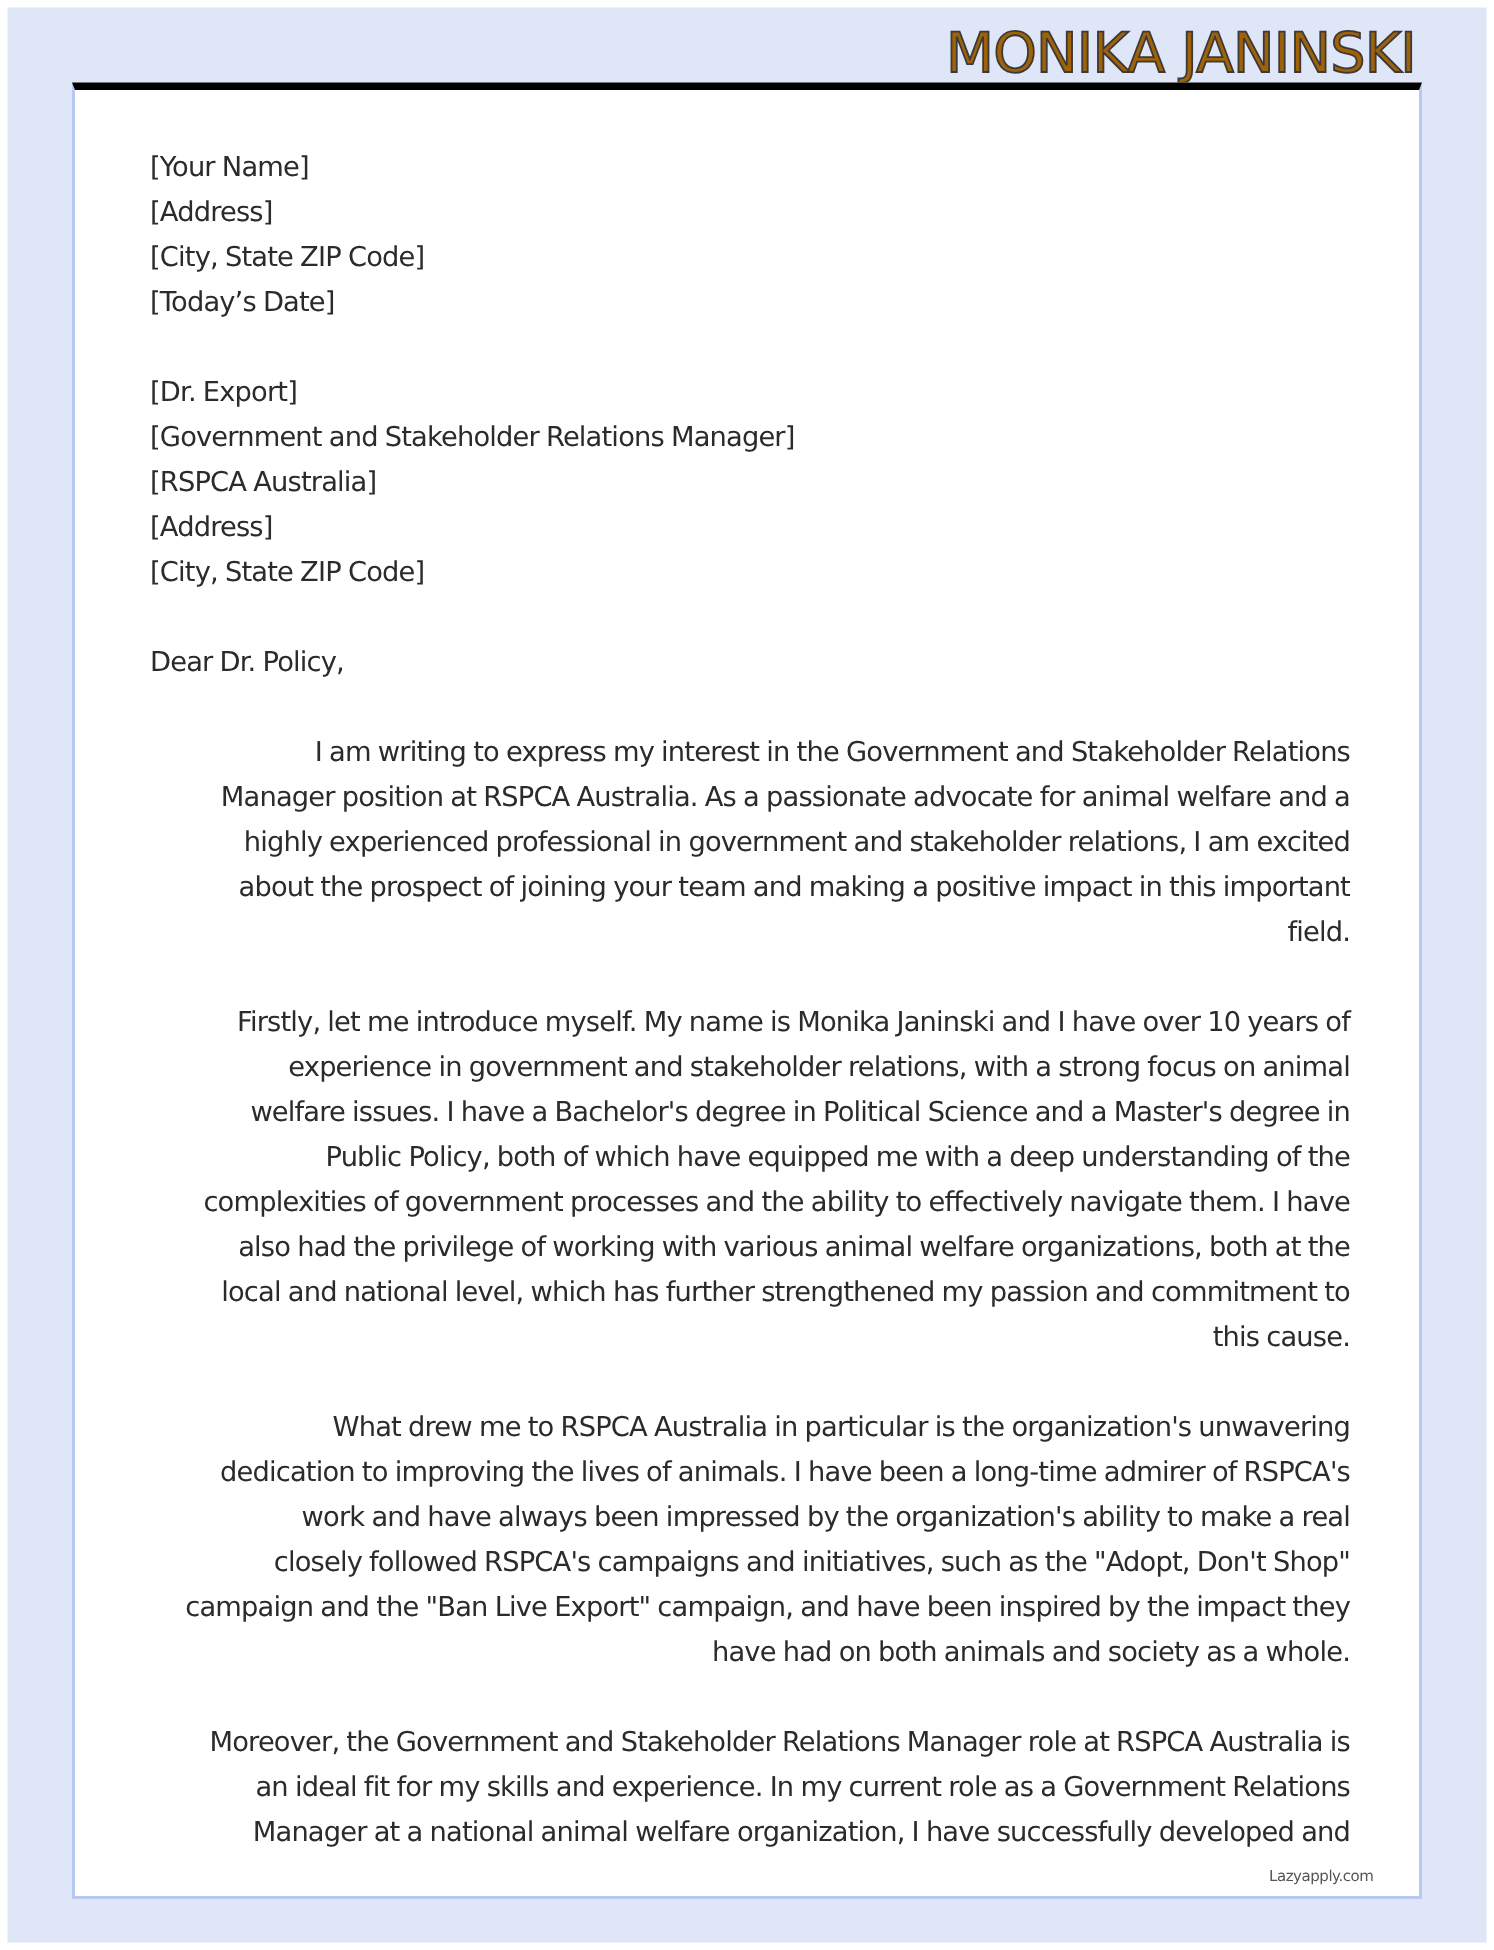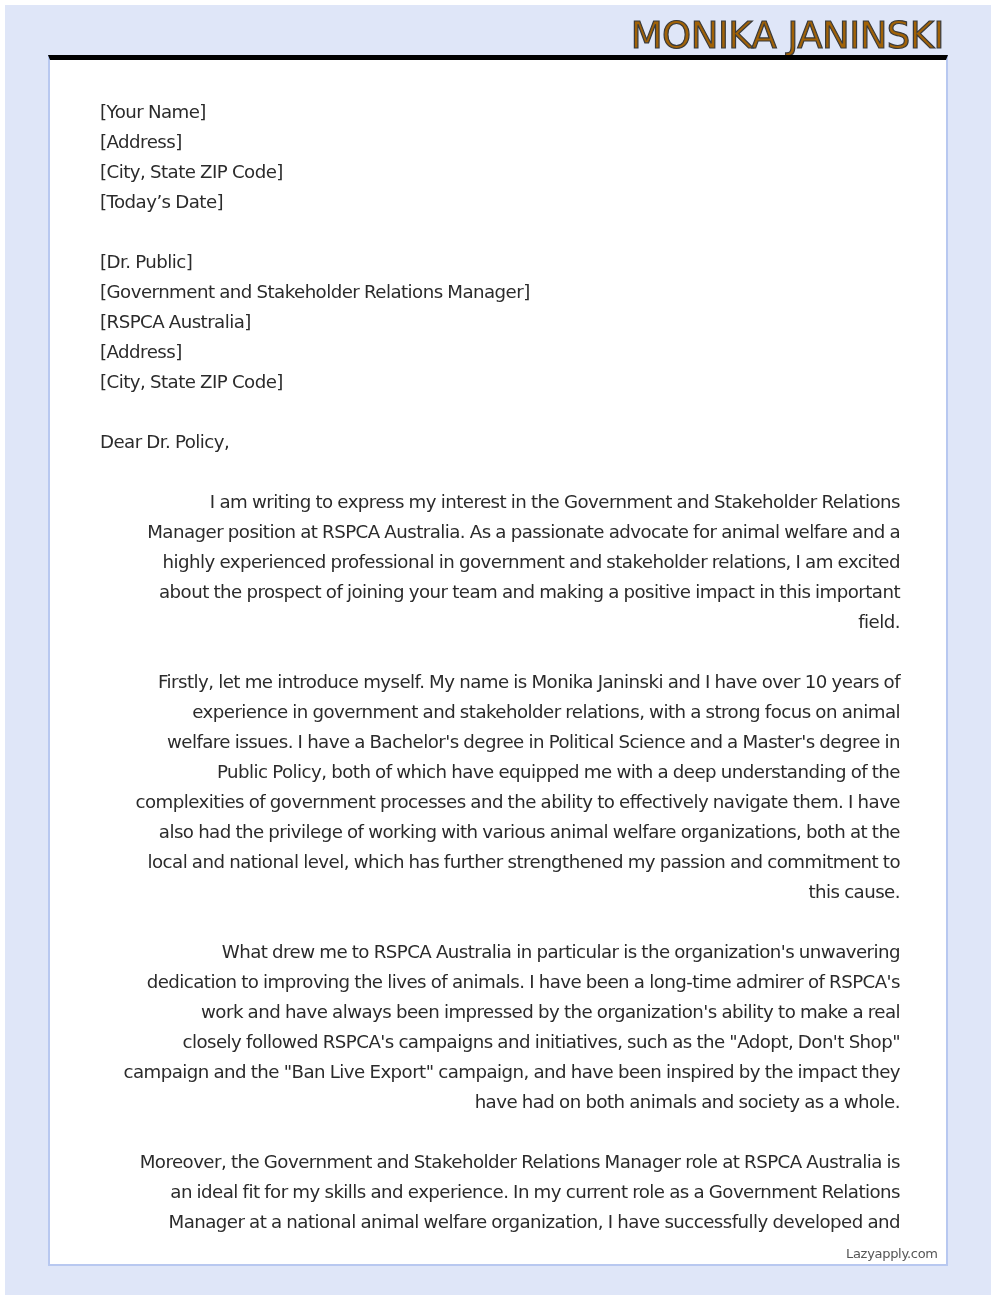--- a/index.html
+++ b/index.html
@@ -36,42 +36,42 @@
     font-size: 18.2px; line-height: 30px; color: #2b2b2b;
     letter-spacing: -0.55px;
     word-spacing: -0.5px;
   }
   .letter .line { display: block; white-space: nowrap; }
   .letter .gap { display: block; height: 30px; }
   .letter .para { margin: 0 0 30px 0; text-align: right; }
   .watermark {
     position: absolute; left: 846px; top: 1246px;
     font-family: "DejaVu Sans", sans-serif;
-    font-size: 13px; color: #555555; letter-spacing: -0.3px;
+    font-size: 10px; color: #555555; letter-spacing: -0.3px;
   }
 </style>
 </head>
 <body>
 
 <div class="page-bg"></div>
 
 <div class="name-header">MONIKA JANINSKI</div>
 
 <div class="panel"></div>
 
 <div class="letter">
   <div>
     <span class="line">[Your Name]</span>
     <span class="line">[Address]</span>
     <span class="line">[City, State ZIP Code]</span>
     <span class="line">[Today’s Date]</span>
   </div>
   <span class="gap"></span>
   <div>
-    <span class="line">[Dr. Public]</span>
+    <span class="line">[Dr. Export]</span>
     <span class="line">[Government and Stakeholder Relations Manager]</span>
     <span class="line">[RSPCA Australia]</span>
     <span class="line">[Address]</span>
     <span class="line">[City, State ZIP Code]</span>
   </div>
   <span class="gap"></span>
   <span class="line">Dear Dr. Policy,</span>
   <span class="gap"></span>
 
   <div class="para">

